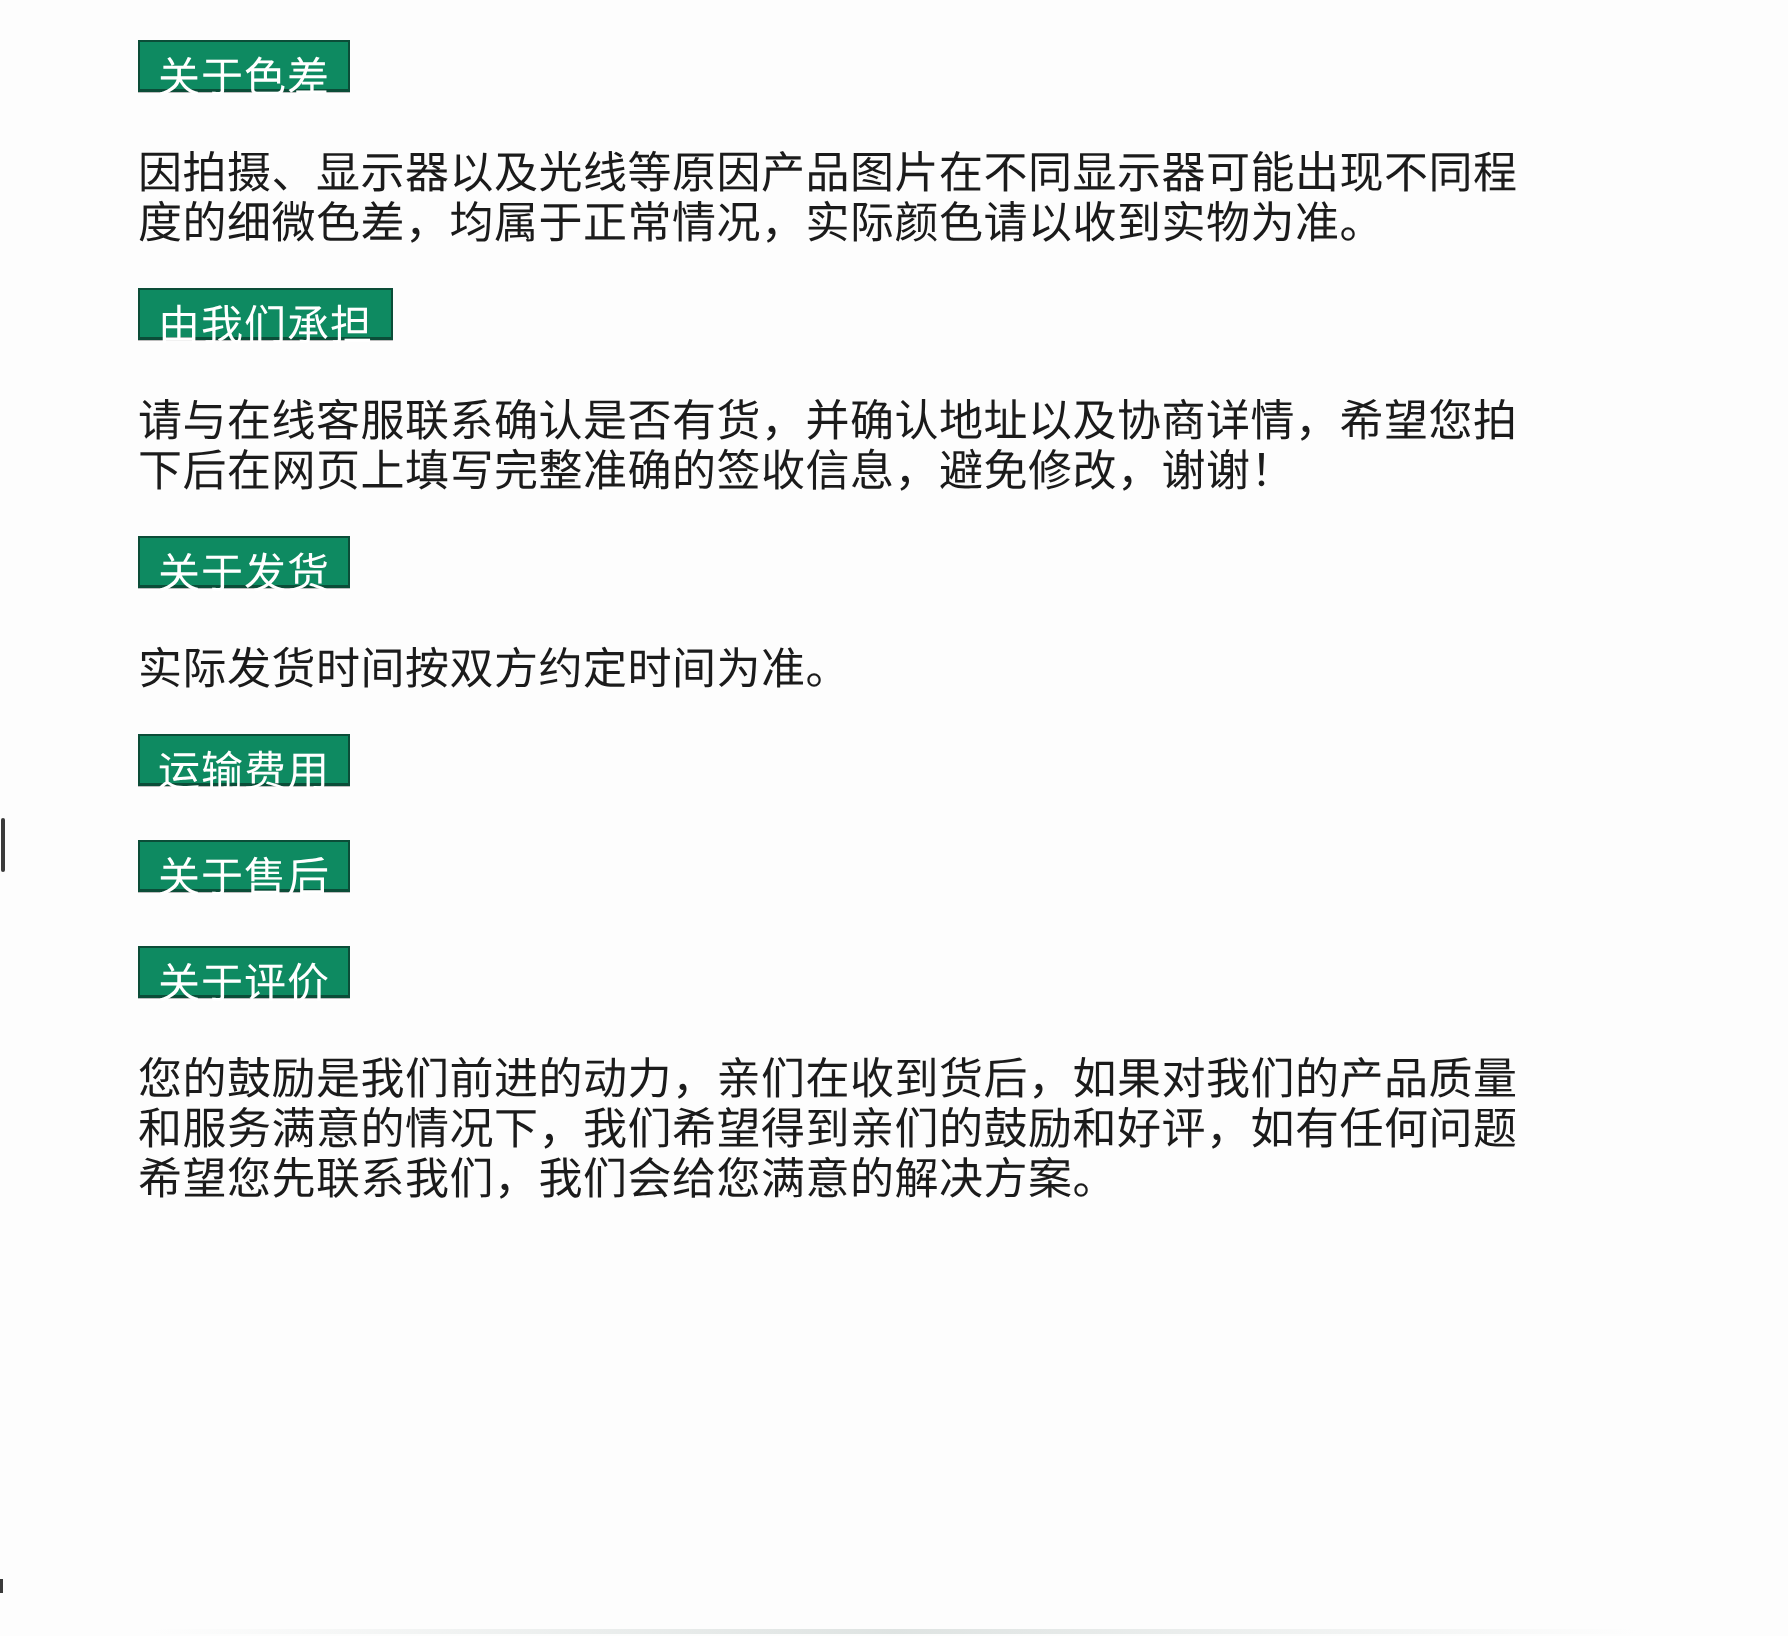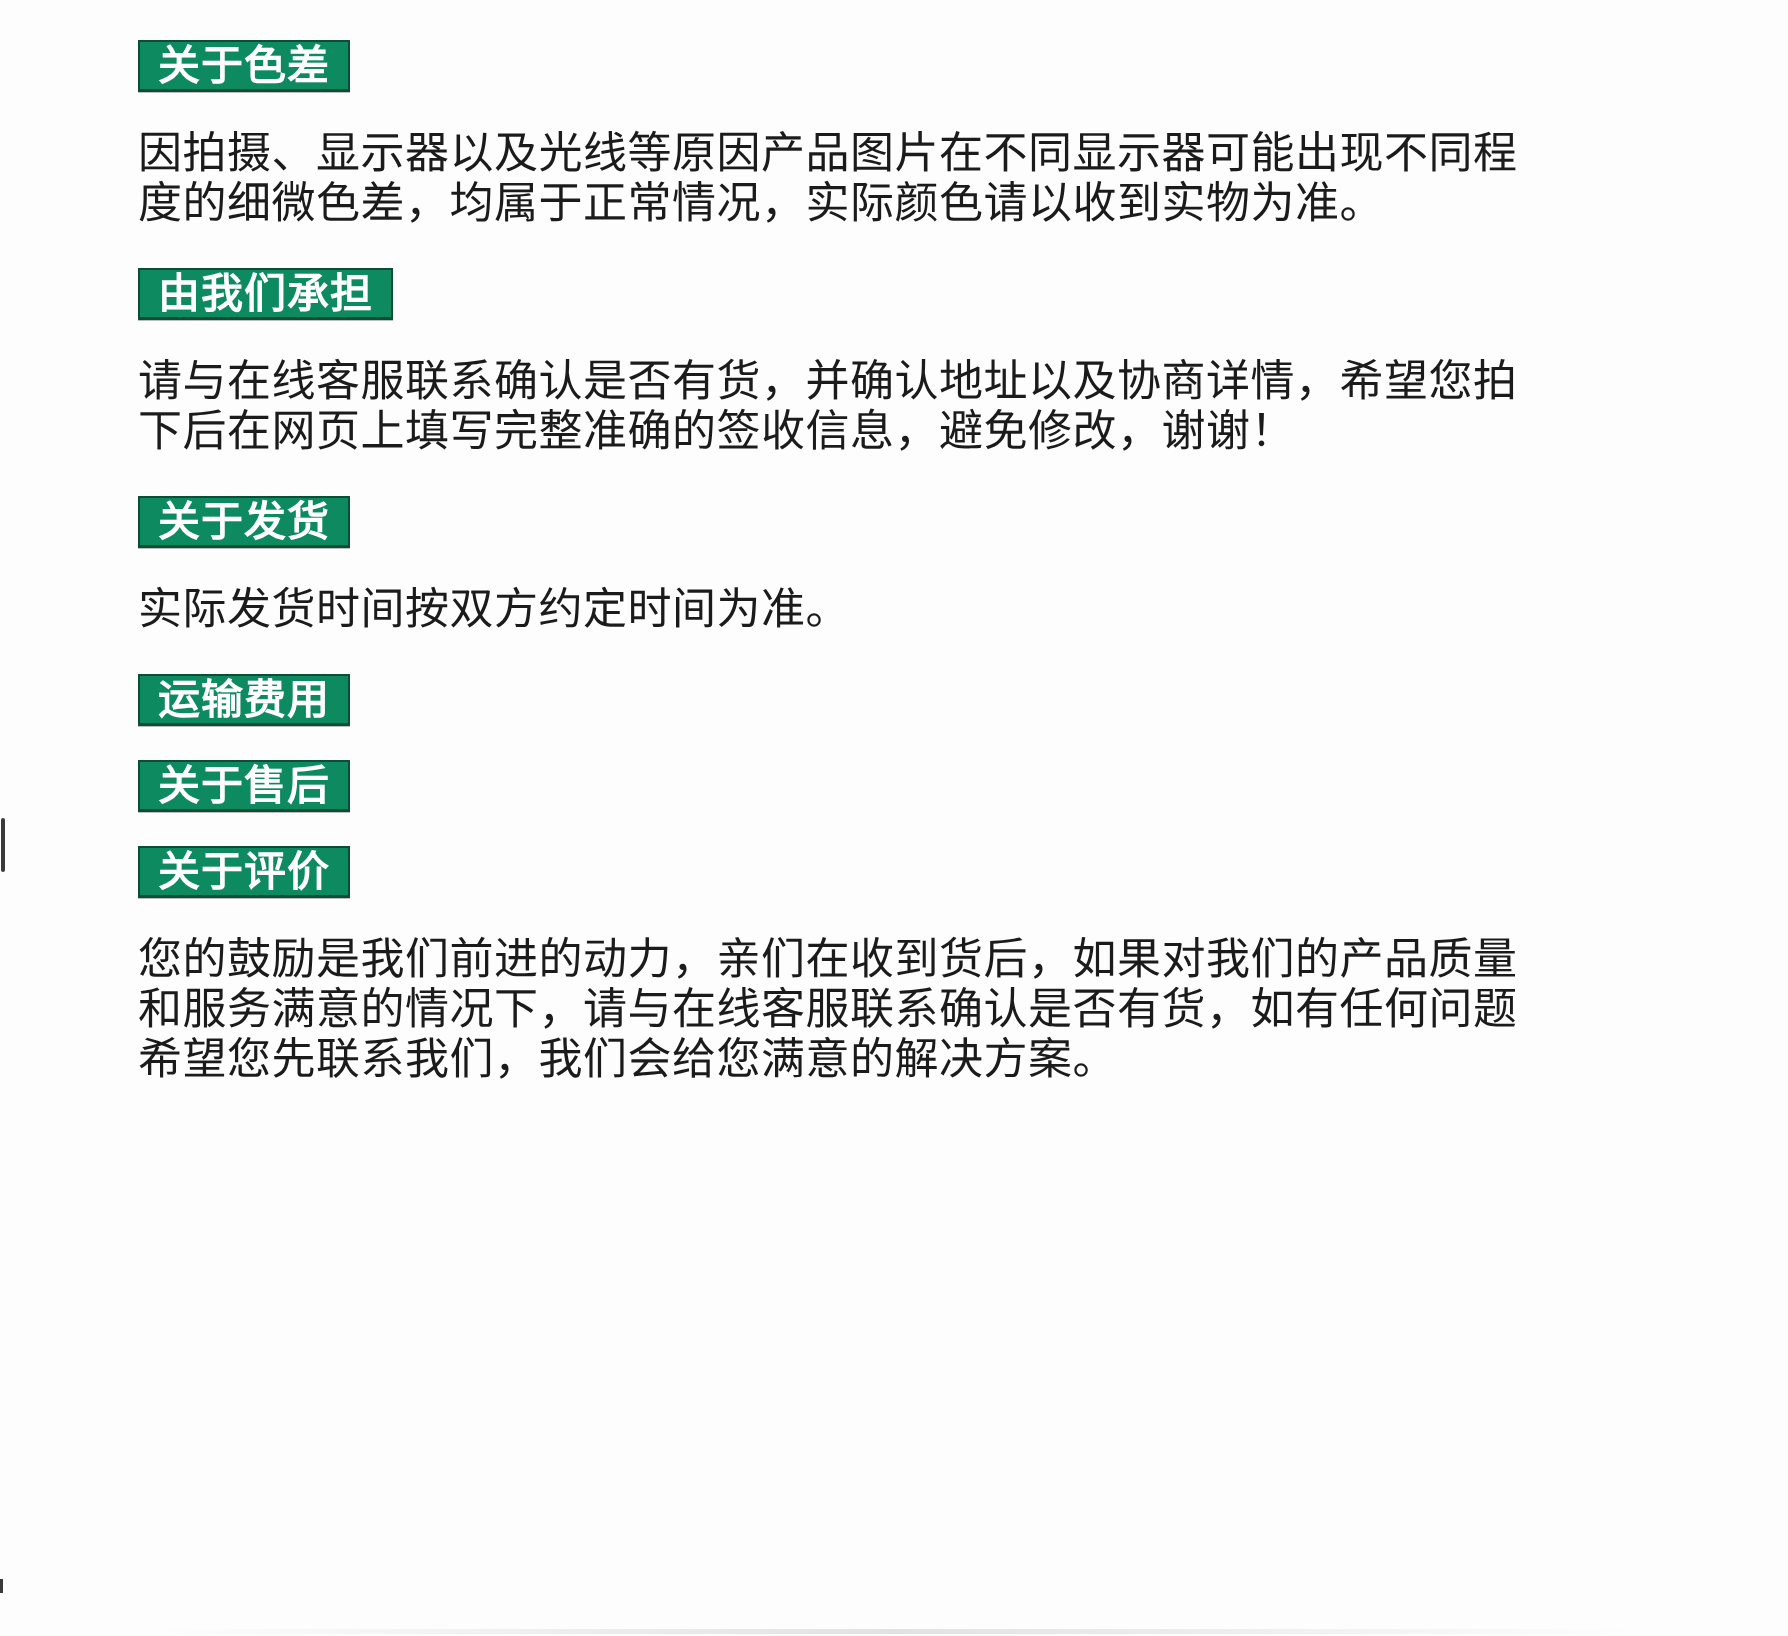--- a/index.html
+++ b/index.html
@@ -20,30 +20,30 @@
     font-family:"Liberation Sans", sans-serif;
   }
   .page{
     padding:40px 240px 0 138px;
   }
   .notice-section{display:block;}
   .badge{
     display:inline-block;
     height:52px;
     line-height:48px;
-    padding:0 18px;
-    margin-bottom:34px;
+    padding:12px 18px;
+    margin-bottom:54px;
     font-size:42px;
     letter-spacing:1px;
     color:var(--badge-text);
     background:var(--badge-bg);
     border:2px solid var(--badge-border);
     border-bottom-width:3px;
     box-shadow:0 1px 0 rgba(0,0,0,0.25);
-    font-weight:700;
+    font-weight:400;
   }
   .para{
     font-size:44px;
     line-height:50px;
     color:var(--body-text);
     white-space:pre-line;
     margin:2px 0 40px 0;
     letter-spacing:0.5px;
   }
   .edge-artifact{
@@ -84,21 +84,21 @@
     <div class="badge">运输费用</div>
   </section>
 
   <section class="notice-section">
     <div class="badge">关于售后</div>
   </section>
 
   <section class="notice-section">
     <div class="badge">关于评价</div>
     <p class="para">您的鼓励是我们前进的动力，亲们在收到货后，如果对我们的产品质量
-和服务满意的情况下，请与在线客服联系确认是否有货，如有任何问题
+和服务满意的情况下，我们希望得到亲们的鼓励和好评，如有任何问题
 希望您先联系我们，我们会给您满意的解决方案。</p>
   </section>
 
 </div>
 
 <div class="edge-artifact a1"></div>
 <div class="edge-artifact a2"></div>
 <div class="bottom-smudge"></div>
 
 </body></html>

